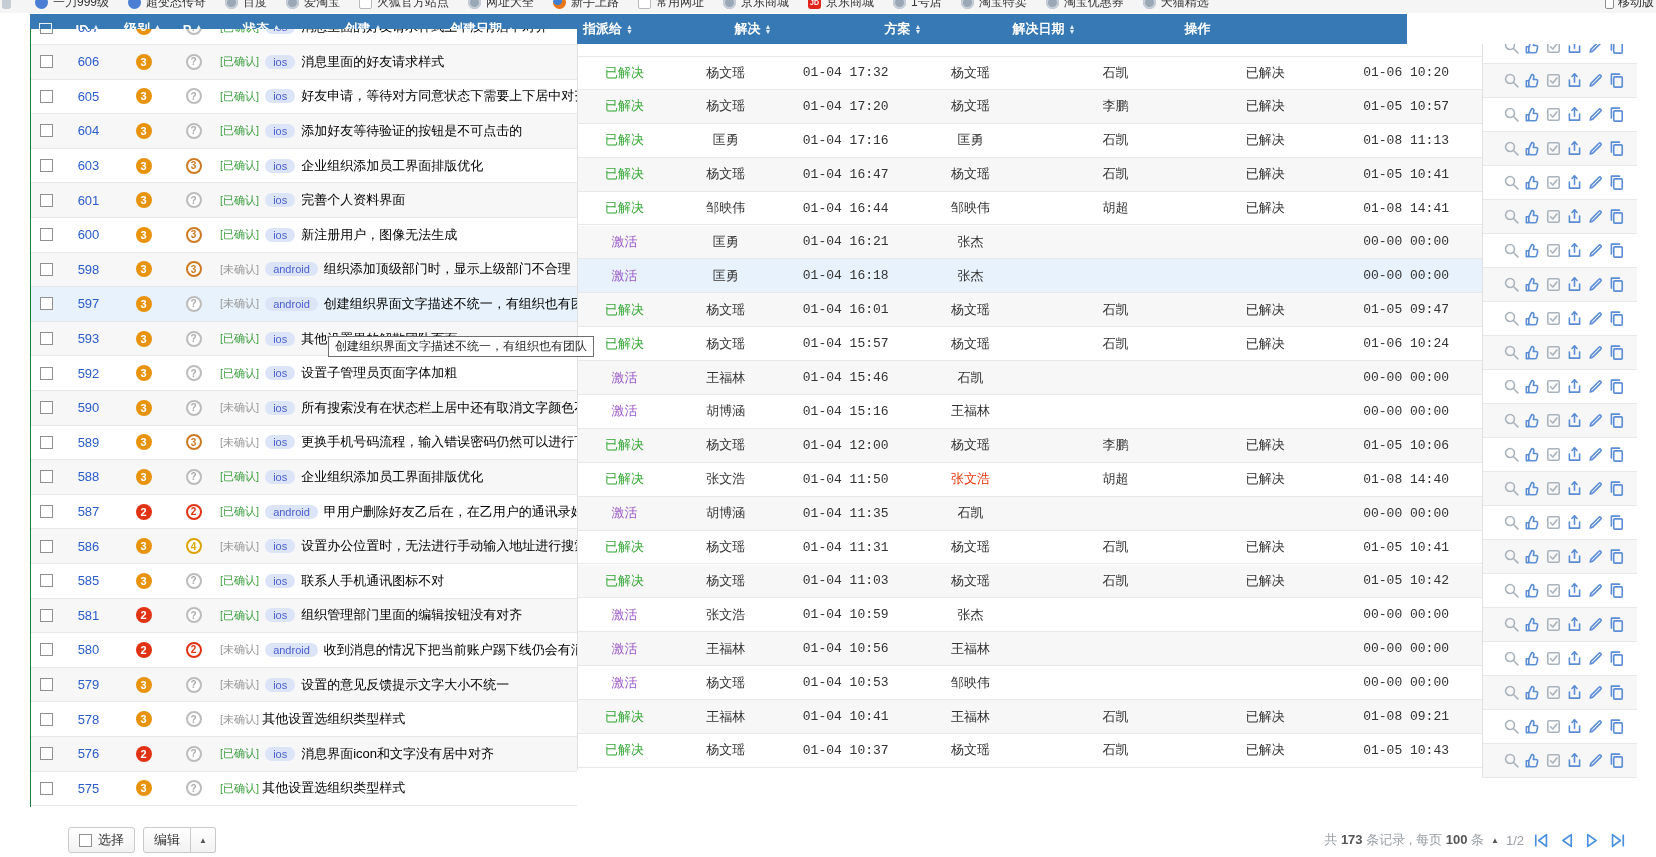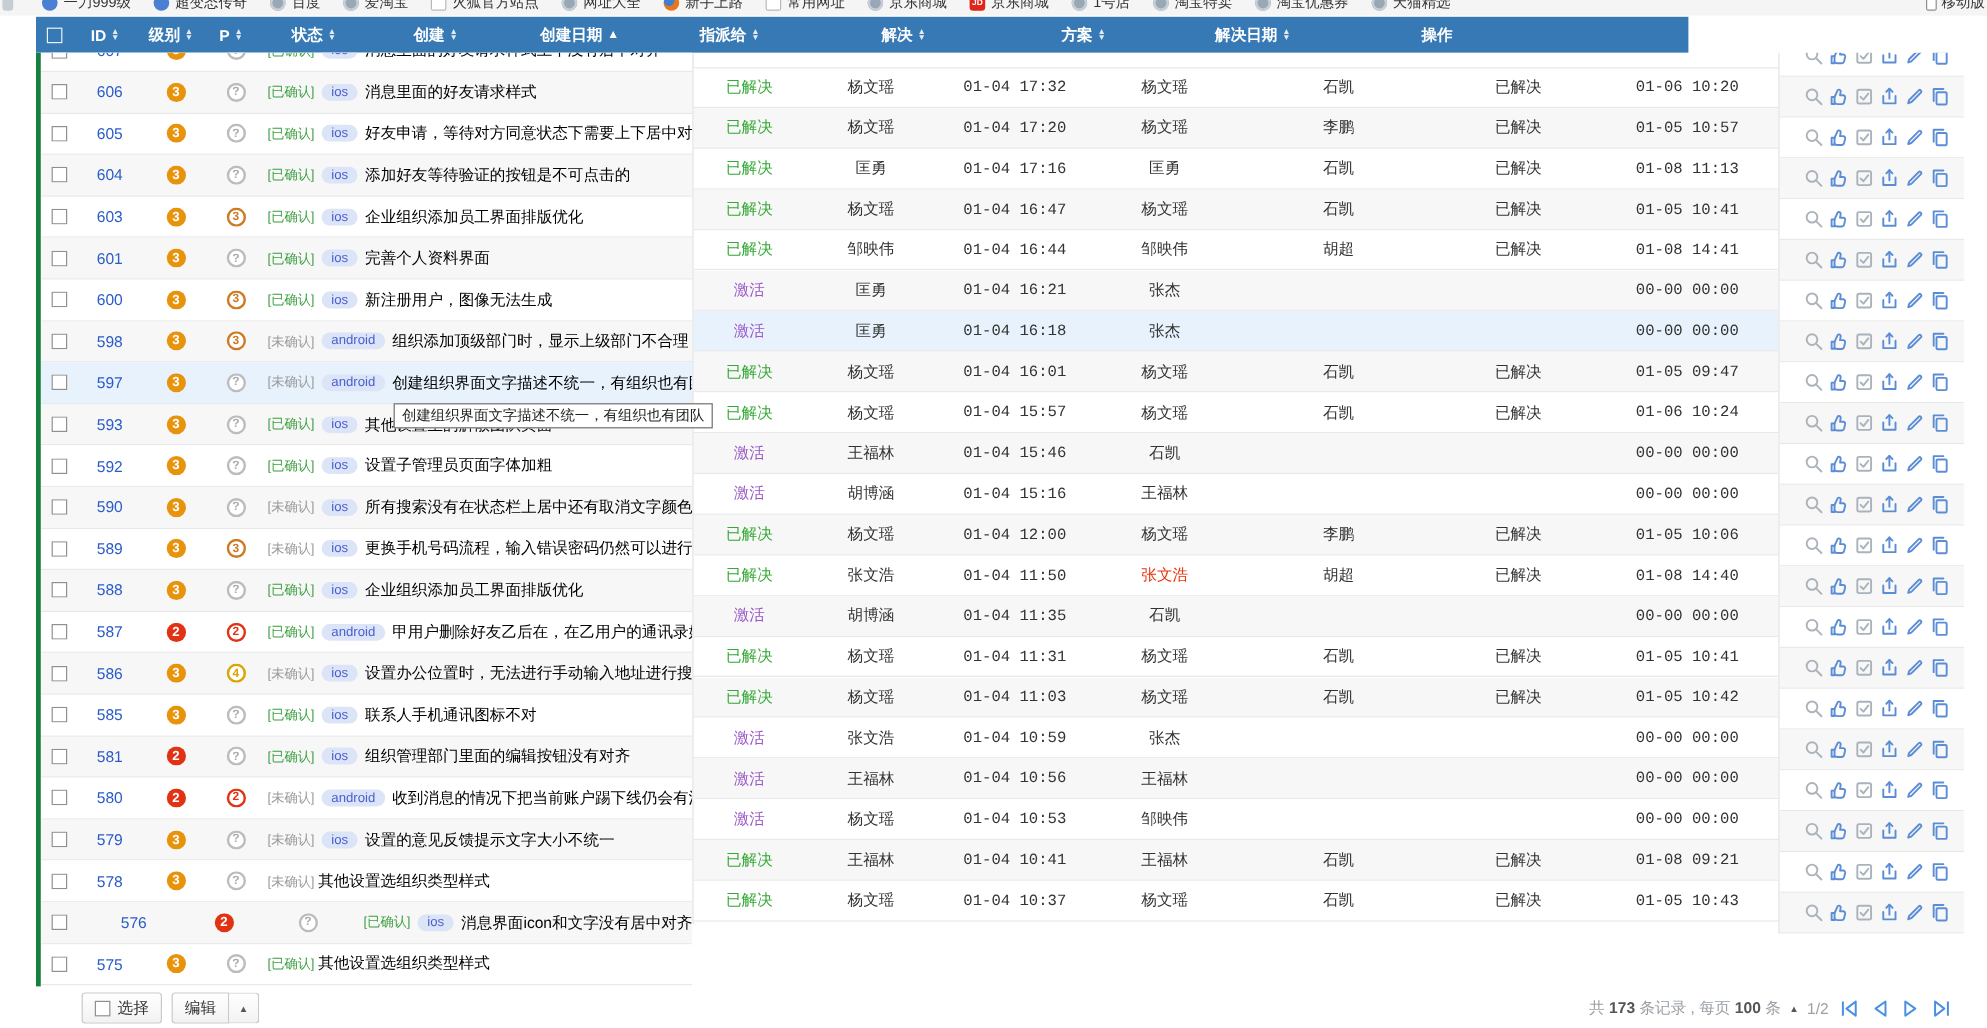--- a/index.html
+++ b/index.html
@@ -29,21 +29,21 @@
   .asc { font-size:10px; margin-left:4px; color:#fff; }
   .hcb { width:13px; height:13px; border:1px solid rgba(255,255,255,.9); background:transparent; }
 
   
   .c-check{width:30px}.c-id{width:55px}.c-level{width:55px}.c-p{width:45px}.c-title{width:362px}
   .c-status{width:93px}.c-creator{width:110px}.c-created{width:130px}.c-assignee{width:120px}
   .c-resolver{width:170px}.c-solution{width:130px}.c-resolved{width:152px}.c-ops{width:155px}
 
   
   .pane { position:absolute; overflow:hidden; background:#fff; }
-  #lpane { left:30px; top:44px; width:547px; height:778px; border-left:4px solid #15803d; }
+  #lpane { left:30px; top:29px; width:547px; height:778px; border-left:1px solid #15803d; }
   #mpane { left:577px; top:44px; width:905px; height:726px; border-left:1px solid #e0e0e0; }
   #opane { left:1482px; top:44px; width:155px; height:734px; border-left:1px solid #e0e0e0; }
 
   .lrow,.mrow,.orow { position:absolute; left:0; width:100%; display:flex; align-items:center; border-bottom:1px solid #e8e8e8; background:#fff; }
   .lrow { height:34.6px; } .mrow { height:33.9px;font-family:Liberation Mono, monospace; } .orow { height:34px; }
   .gray { background:#f7f7f7; }
   .hl { background:#e8f2fd !important; }
   .mrow.first { border-top:1px solid #e8e8e8; }
 
   .lc,.mc { display:flex; align-items:center; justify-content:center; overflow:hidden; }
@@ -625,21 +625,21 @@
           <span class="badge l3">3</span>
         </div>
         <div class="lc c-p">
           <span class="pbadge q">?</span>
         </div>
         <div class="titlecell">
           <span class="confirm no">[未确认]</span>
           <a class="btitle">其他设置选组织类型样式</a>
         </div>
       </div>
-      <div class="lrow gray" style="top: 708px; gap: 20px;">
+      <div class="lrow gray" style="top: 708px;">
         <div class="lc c-check">
           <span class="cb"></span>
         </div>
         <div class="lc c-id">
           <a class="idlink">576</a>
         </div>
         <div class="lc c-level">
           <span class="badge l2">2</span>
         </div>
         <div class="lc c-p">

